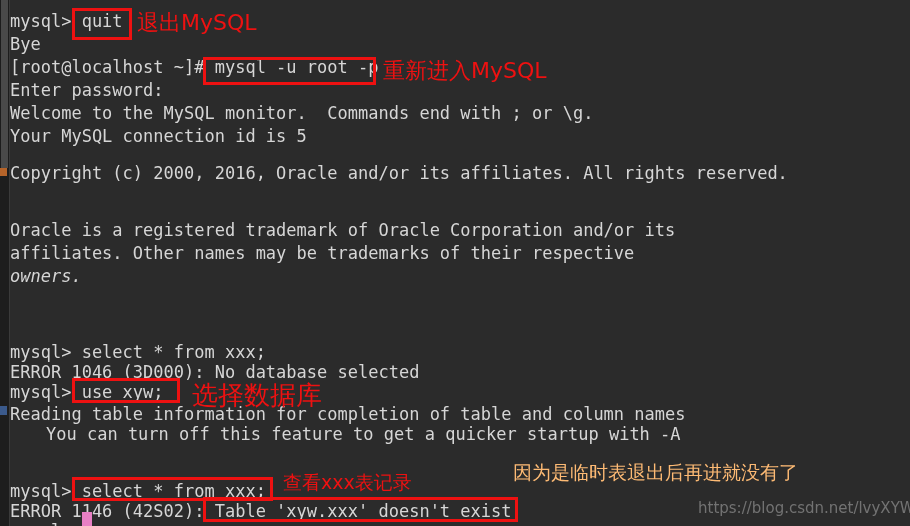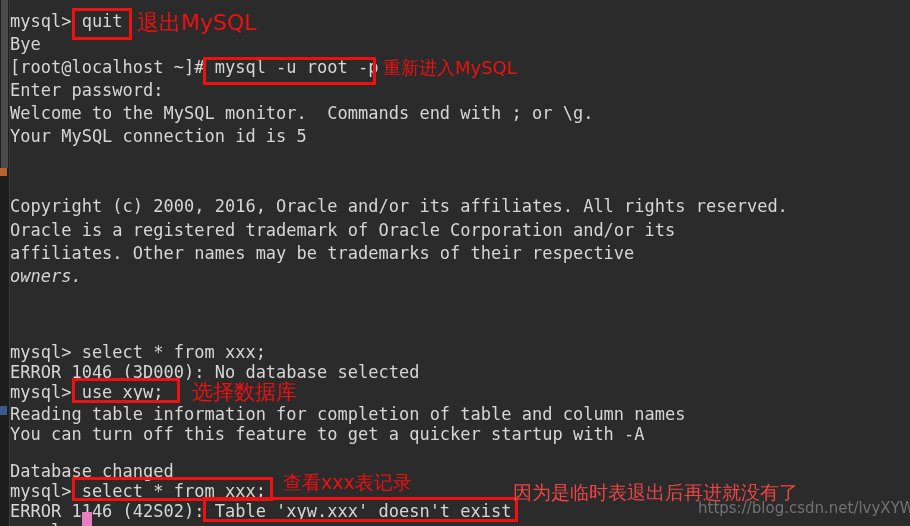--- a/index.html
+++ b/index.html
@@ -116,51 +116,50 @@
   </div>
 
   <div id="term">
       <div class="line" style="top: 10px;">mysql&gt; quit</div>
       <div class="line" style="top: 33px;">Bye</div>
       <div class="line" style="top: 79px;">Enter password:</div>
       <div class="line" style="top: 56px;">[root@localhost ~]# mysql -u root -p</div>
       <div class="line" style="top: 102px;">Welcome to the MySQL monitor.  Commands end with ; or \g.</div>
       <div class="line" style="top: 125px;">Your MySQL connection id is 5</div>
       <div class="line" style="top: 161px;"></div>
-      <div class="line" style="top: 195px; text-align: right;">Copyright (c) 2000, 2016, Oracle and/or its affiliates. All rights reserved.</div>
+      <div class="line" style="top: 162px; text-align: right;">Copyright (c) 2000, 2016, Oracle and/or its affiliates. All rights reserved.</div>
       <div class="line" style="top: 202px;"></div>
       <div class="line" style="top: 219px;">Oracle is a registered trademark of Oracle Corporation and/or its</div>
       <div class="line" style="top: 242px;">affiliates. Other names may be trademarks of their respective</div>
       <div class="line" style="top: 265px; font-style: italic;">owners.</div>
       <div class="line" style="top: 288px;"></div>
       <div class="line" style="top: 326px;"></div>
       <div class="line" style="top: 341px;">mysql&gt; select * from xxx;</div>
       <div class="line" style="top: 361px;">ERROR 1046 (3D000): No database selected</div>
       <div class="line" style="top: 403px;">Reading table information for completion of table and column names</div>
       <div class="line" style="top: 381px;">mysql&gt; use xyw;</div>
-      <div class="line" style="top: 423px;">You can turn off this feature to get a quicker startup with -A</div>
+      <div class="line" style="top: 423px; padding-left: 36px;">You can turn off this feature to get a quicker startup with -A</div>
       <div class="line" style="top: 443px;"></div>
-      <div class="line" style="top: 460px;">Database changed</div>
       <div class="line" style="top: 480px;">mysql&gt; select * from xxx;</div>
       <div class="line" style="top: 500px;">ERROR 1146 (42S02): Table 'xyw.xxx' doesn't exist</div>
       <div class="line" style="top: 520px;">mysql&gt;</div>
     </div>
 
   <div id="boxes-layer">
       <div class="redbox" style="left: 72px; top: 8px; width: 60px; height: 32px;"></div>
       <div class="redbox" style="left: 203px; top: 57px; width: 173px; height: 28px;"></div>
       <div class="redbox" style="left: 72px; top: 378px; width: 108px; height: 25px;"></div>
       <div class="redbox" style="left: 72px; top: 477px; width: 201px; height: 24px;"></div>
       <div class="redbox" style="left: 203px; top: 497px; width: 315px; height: 25px;"></div>
     </div>
   <div id="anno-layer">
       <div class="anno" style="left: 137px; top: 8px; font-size: 22px; color: rgb(238, 17, 17); text-align: right;">退出MySQL</div>
-      <div class="anno" style="left: 383px; top: 56px; font-size: 18px; color: rgb(238, 17, 17);">重新进入MySQL</div>
-      <div class="anno" style="left: 192px; top: 378px; font-size: 21px; color: rgb(238, 17, 17);">选择数据库</div>
+      <div class="anno" style="left: 383px; top: 56px; font-size: 22px; color: rgb(238, 17, 17);">重新进入MySQL</div>
+      <div class="anno" style="left: 192px; top: 378px; font-size: 26px; color: rgb(238, 17, 17);">选择数据库</div>
       <div class="anno" style="left: 283px; top: 470px; font-size: 19px; color: rgb(238, 17, 17);">查看xxx表记录</div>
-      <div class="anno" style="left: 513px; top: 480px; font-size: 19px; color: #ef4444;">因为是临时表退出后再进就没有了</div>
+      <div class="anno" style="left: 513px; top: 460px; font-size: 19px; color: #fdba74;">因为是临时表退出后再进就没有了</div>
     </div>
 
   <div id="cursor-block" style="left: 82px; top: 512px;"></div>
 
   <div id="watermark" style="left: 698px; top: 499px;">https://blog.csdn.net/lvyXYW</div>
 
 </div>
 
 </body></html>

